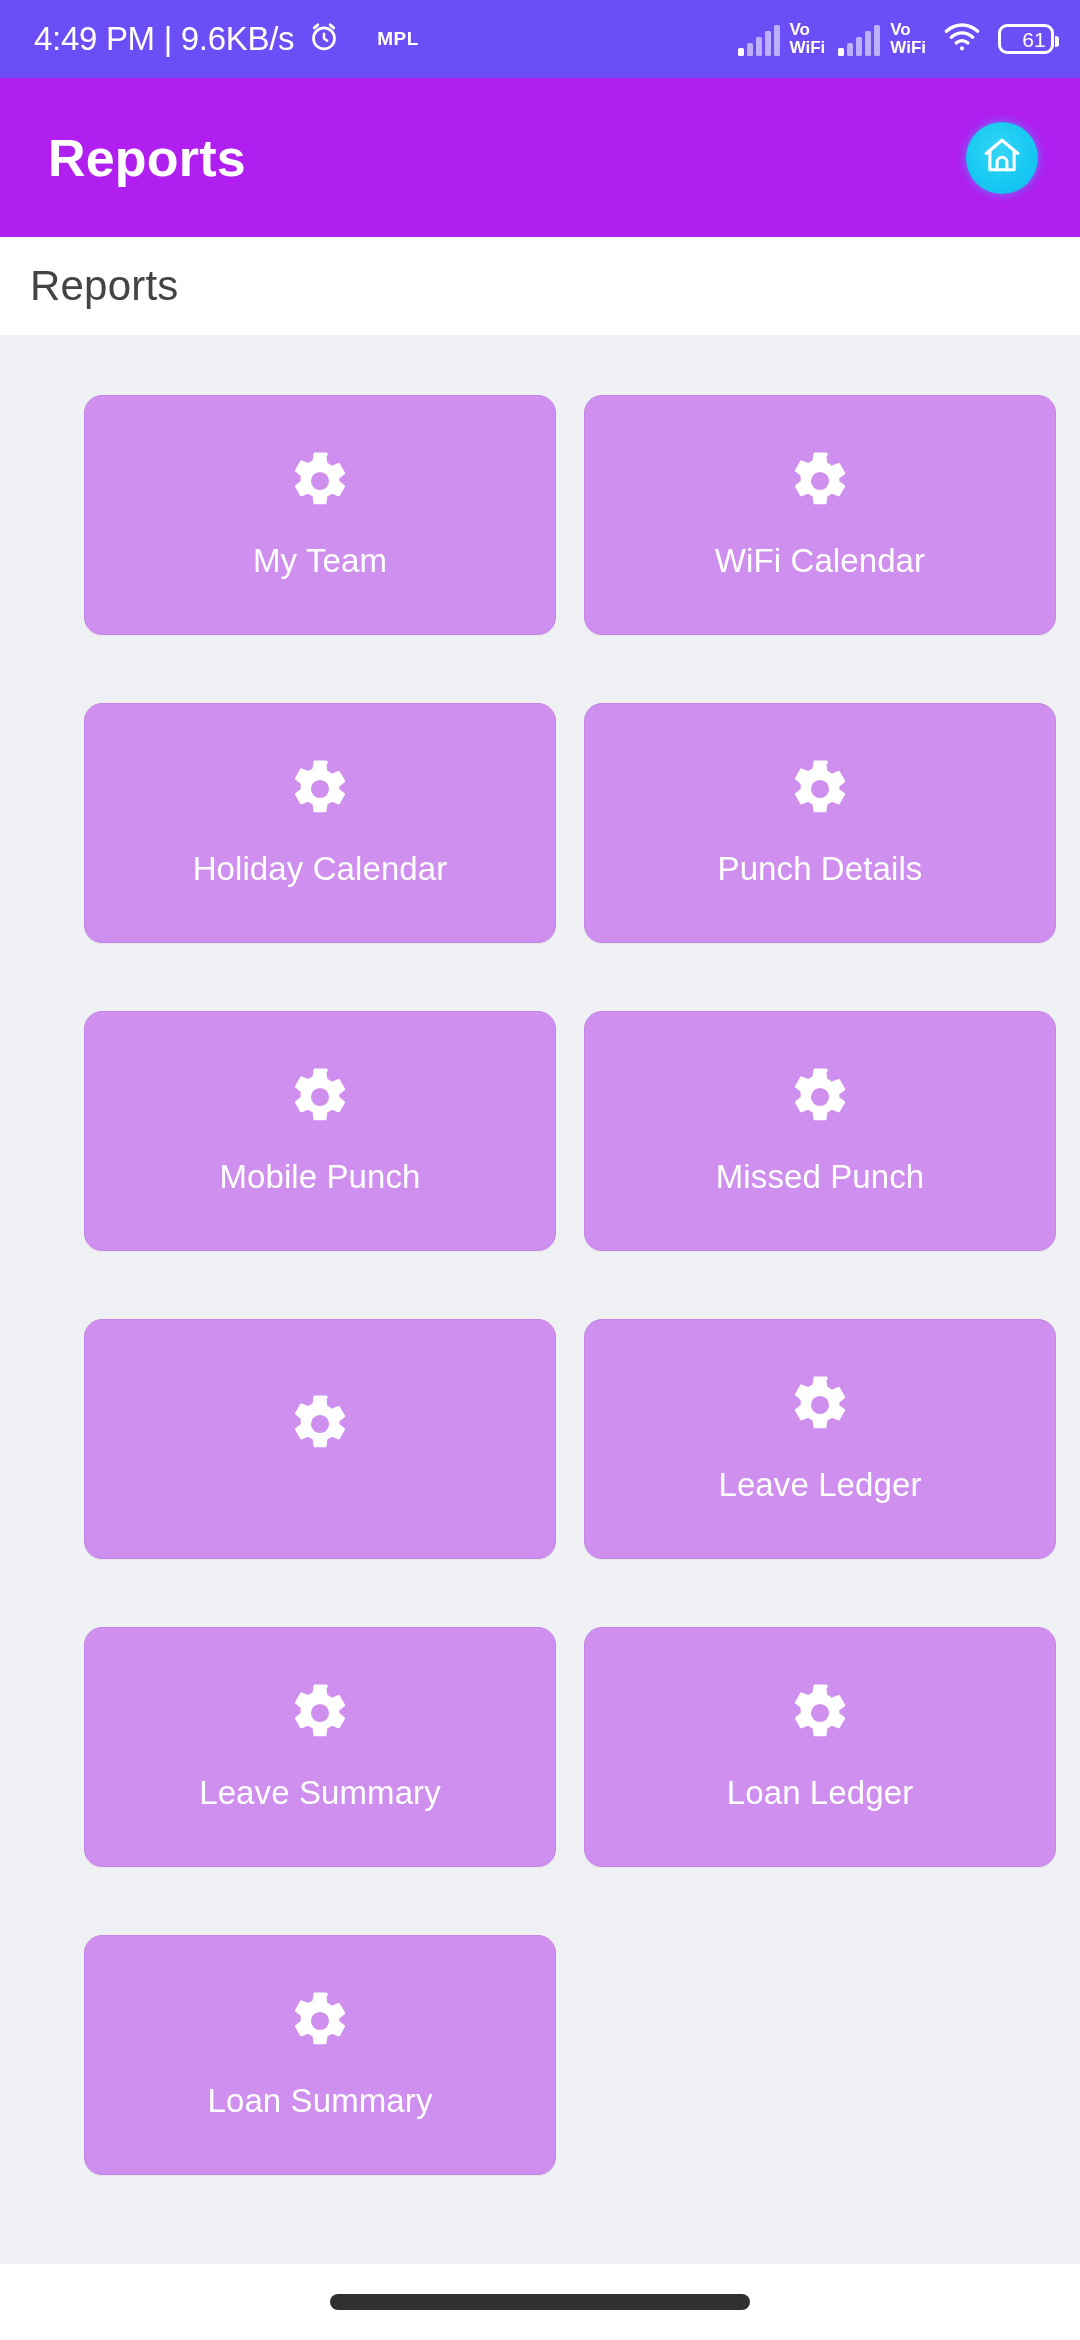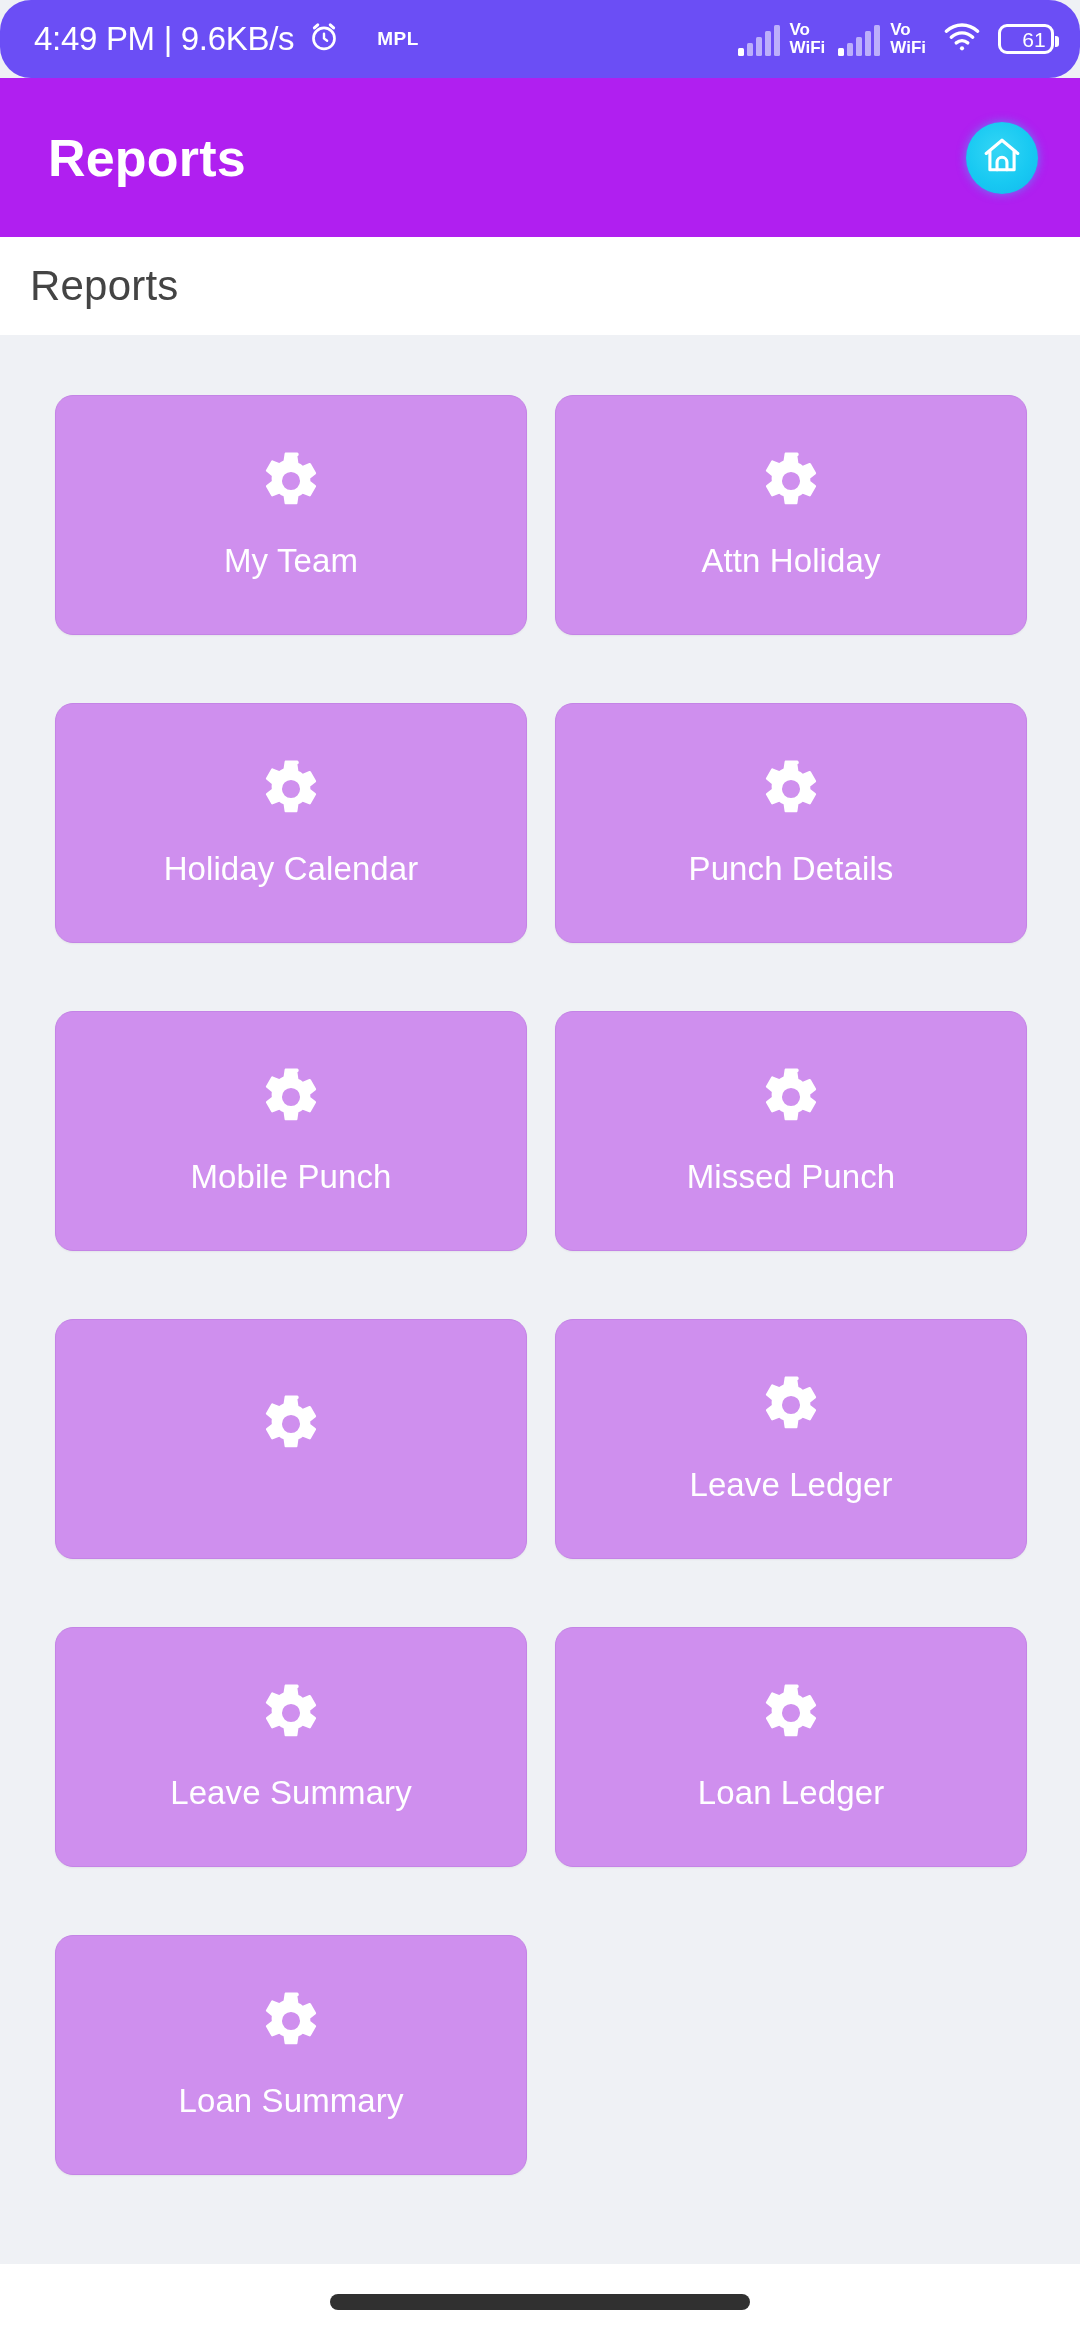--- a/index.html
+++ b/index.html
@@ -26,21 +26,20 @@
 
   
   .status-bar {
     height: 78px;
     background: #6b4ef5;
     display: flex;
     align-items: center;
     justify-content: space-between;
     padding: 0 26px 0 34px;
     flex: 0 0 auto;
-    border-radius: 31px;
   }
 
   .status-left {
     display: flex;
     align-items: center;
     gap: 13px;
   }
 
   .status-clock {
     color: #ffffff;
@@ -169,21 +168,21 @@
     color: #444444;
     font-size: 42px;
     font-weight: 400;
     letter-spacing: 0.2px;
   }
 
   
   .content {
     flex: 1 1 auto;
     background: #eff1f5;
-    padding: 60px 48px 0 55px;
+    padding: 60px 48px 0 84px;
     overflow: hidden;
   }
 
   .grid {
     display: grid;
     grid-template-columns: repeat(2, 472px);
     column-gap: 28px;
     row-gap: 68px;
     justify-content: start;
   }
@@ -313,21 +312,21 @@
         </span>
         <span class="card-label">My Team</span>
       </div>
 
       <div class="card">
         <span class="card-icon">
           <svg width="62" height="62" viewBox="0 0 24 24" fill="#ffffff">
             <path d="M19.43 12.98c.04-.32.07-.64.07-.98s-.03-.66-.07-.98l2.11-1.65c.19-.15.24-.42.12-.64l-2-3.46c-.12-.22-.39-.3-.61-.22l-2.49 1c-.52-.4-1.08-.73-1.69-.98l-.38-2.65A.488.488 0 0 0 14 1h-4c-.25 0-.46.18-.49.42l-.38 2.65c-.61.25-1.17.59-1.69.98l-2.49-1c-.23-.09-.49 0-.61.22l-2 3.46c-.13.22-.07.49.12.64l2.11 1.65c-.04.32-.07.65-.07.98s.03.66.07.98l-2.11 1.65c-.19.15-.24.42-.12.64l2 3.46c.12.22.39.3.61.22l2.49-1c.52.4 1.08.73 1.69.98l.38 2.65c.03.24.24.42.49.42h4c.25 0 .46-.18.49-.42l.38-2.65c.61-.25 1.17-.59 1.69-.98l2.49 1c.23.09.49 0 .61-.22l2-3.46c.12-.22.07-.49-.12-.64l-2.11-1.65zM12 15.5A3.5 3.5 0 0 1 8.5 12 3.5 3.5 0 0 1 12 8.5a3.5 3.5 0 0 1 3.5 3.5 3.5 3.5 0 0 1-3.5 3.5z"></path>
           </svg>
         </span>
-        <span class="card-label">Attn Holiday</span>
+        <span class="card-label">WiFi Calendar</span>
       </div>
 
       <div class="card">
         <span class="card-icon">
           <svg width="62" height="62" viewBox="0 0 24 24" fill="#ffffff">
             <path d="M19.43 12.98c.04-.32.07-.64.07-.98s-.03-.66-.07-.98l2.11-1.65c.19-.15.24-.42.12-.64l-2-3.46c-.12-.22-.39-.3-.61-.22l-2.49 1c-.52-.4-1.08-.73-1.69-.98l-.38-2.65A.488.488 0 0 0 14 1h-4c-.25 0-.46.18-.49.42l-.38 2.65c-.61.25-1.17.59-1.69.98l-2.49-1c-.23-.09-.49 0-.61.22l-2 3.46c-.13.22-.07.49.12.64l2.11 1.65c-.04.32-.07.65-.07.98s.03.66.07.98l-2.11 1.65c-.19.15-.24.42-.12.64l2 3.46c.12.22.39.3.61.22l2.49-1c.52.4 1.08.73 1.69.98l.38 2.65c.03.24.24.42.49.42h4c.25 0 .46-.18.49-.42l.38-2.65c.61-.25 1.17-.59 1.69-.98l2.49 1c.23.09.49 0 .61-.22l2-3.46c.12-.22.07-.49-.12-.64l-2.11-1.65zM12 15.5A3.5 3.5 0 0 1 8.5 12 3.5 3.5 0 0 1 12 8.5a3.5 3.5 0 0 1 3.5 3.5 3.5 3.5 0 0 1-3.5 3.5z"></path>
           </svg>
         </span>
         <span class="card-label">Holiday Calendar</span>
       </div>

